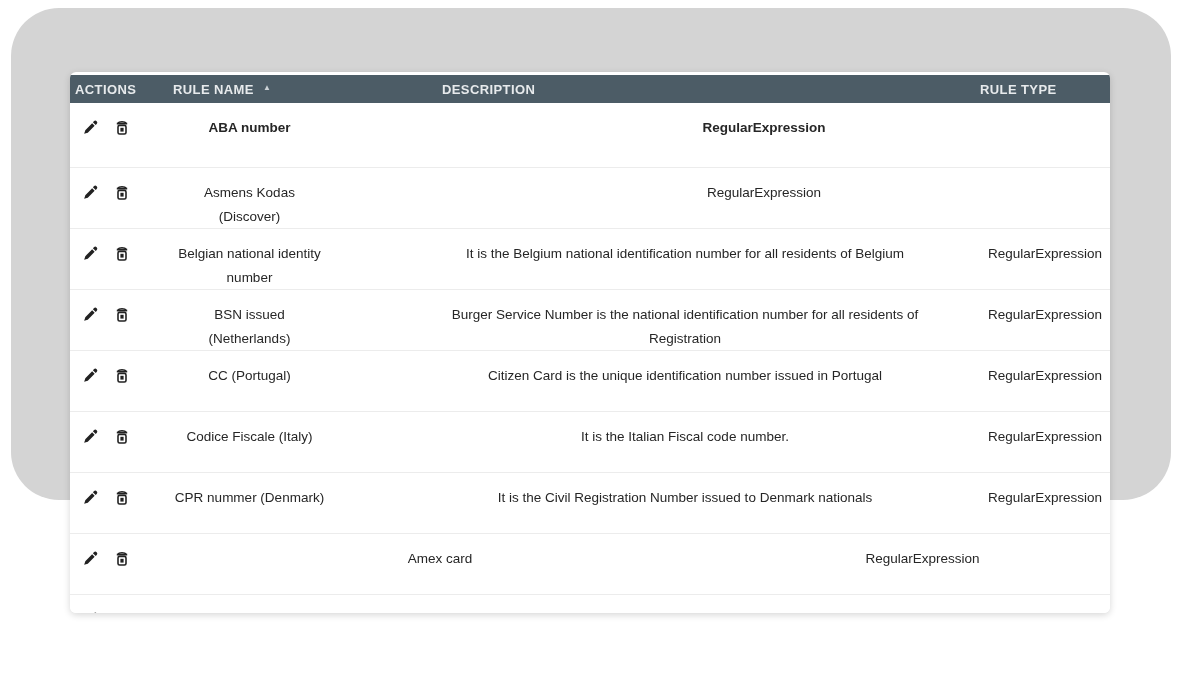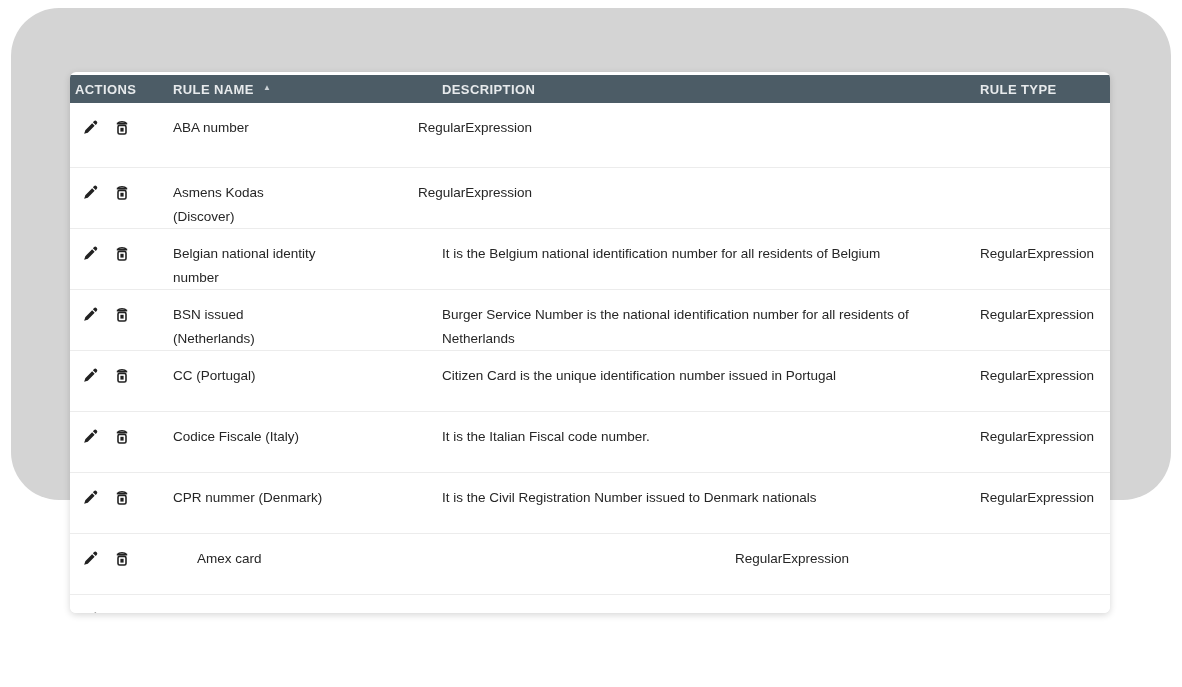--- a/index.html
+++ b/index.html
@@ -9,20 +9,21 @@
     font-family: "Liberation Sans", "DejaVu Sans", sans-serif;
     position: relative;
     overflow: hidden;
   }
   .panel {
     position: absolute;
     left: 11px; top: 8px;
     width: 1160px; height: 492px;
     background: var(--panel-bg, #d4d4d4);
     border-radius: 48px;
+    text-align: center;
   }
   .card {
     position: absolute;
     left: 59px; top: 64px;
     width: 1040px; height: 541px;
     background: var(--card-bg, #ffffff);
     border-radius: 6px;
     overflow: hidden;
     padding-top: 3px;
     box-shadow: 0 2px 7px rgba(0,0,0,0.16);
@@ -51,21 +52,21 @@
   }
   .tbody { width: 100%; }
   .trow {
     display: flex;
     align-items: flex-start;
     height: 61px;
     padding-top: 13px;
     border-bottom: 1px solid var(--row-sep, #ececec);
     background: var(--card-bg, #ffffff);
   }
-  .trow:first-child { height: 65px; }
+  .trow:first-child { height: 65px; font-weight: bold; }
   .cell {
     font-size: 13.5px;
     line-height: 24px;
     color: var(--row-fg, #262626);
   }
   .actions-cell { display: flex; align-items: center; padding-left: 11px; gap: 14px; padding-top: 2px; }
   .icon-btn {
     background: none; border: none; padding: 0;
     width: 18px; height: 18px;
     cursor: pointer;
@@ -185,21 +186,21 @@
                 <svg width="16" height="17" viewBox="0 0 16 17" fill="none" stroke="currentColor" xmlns="http://www.w3.org/2000/svg">
                   <path d="M4 4.1 C 5 2.3, 11 2.3, 12 4.1" stroke-width="1.7"></path>
                   <line x1="2.8" y1="4.6" x2="13.2" y2="4.6" stroke-width="1.7"></line>
                   <rect x="4" y="6.4" width="8" height="8.6" rx="1.6" stroke-width="1.6"></rect>
                   <rect x="6.4" y="8.8" width="3.2" height="3.8" fill="currentColor" stroke="none"></rect>
                 </svg>
               </span>
             </button>
           </div>
           <div class="cell col-name">BSN issued (Netherlands)</div>
-          <div class="cell col-desc">Burger Service Number is the national identification number for all residents of Netherlands</div>
+          <div class="cell col-desc">Burger Service Number is the national identification number for all residents of Registration</div>
           <div class="cell col-type">RegularExpression</div>
         </div>
         <div class="trow">
           <div class="cell actions-cell col-actions">
             <button class="icon-btn">
               <span>
                 <svg width="17" height="17" viewBox="0 0 16 16" fill="currentColor" xmlns="http://www.w3.org/2000/svg">
                   <path d="M11.2 2.1a1.85 1.85 0 0 1 2.62 2.62l-.95.95-2.62-2.62.95-.95z"></path>
                   <path d="M9.55 4.05 3.1 10.5l-1.05 3.4 3.4-1.05 6.45-6.45-2.35-2.35z"></path>
                 </svg>

